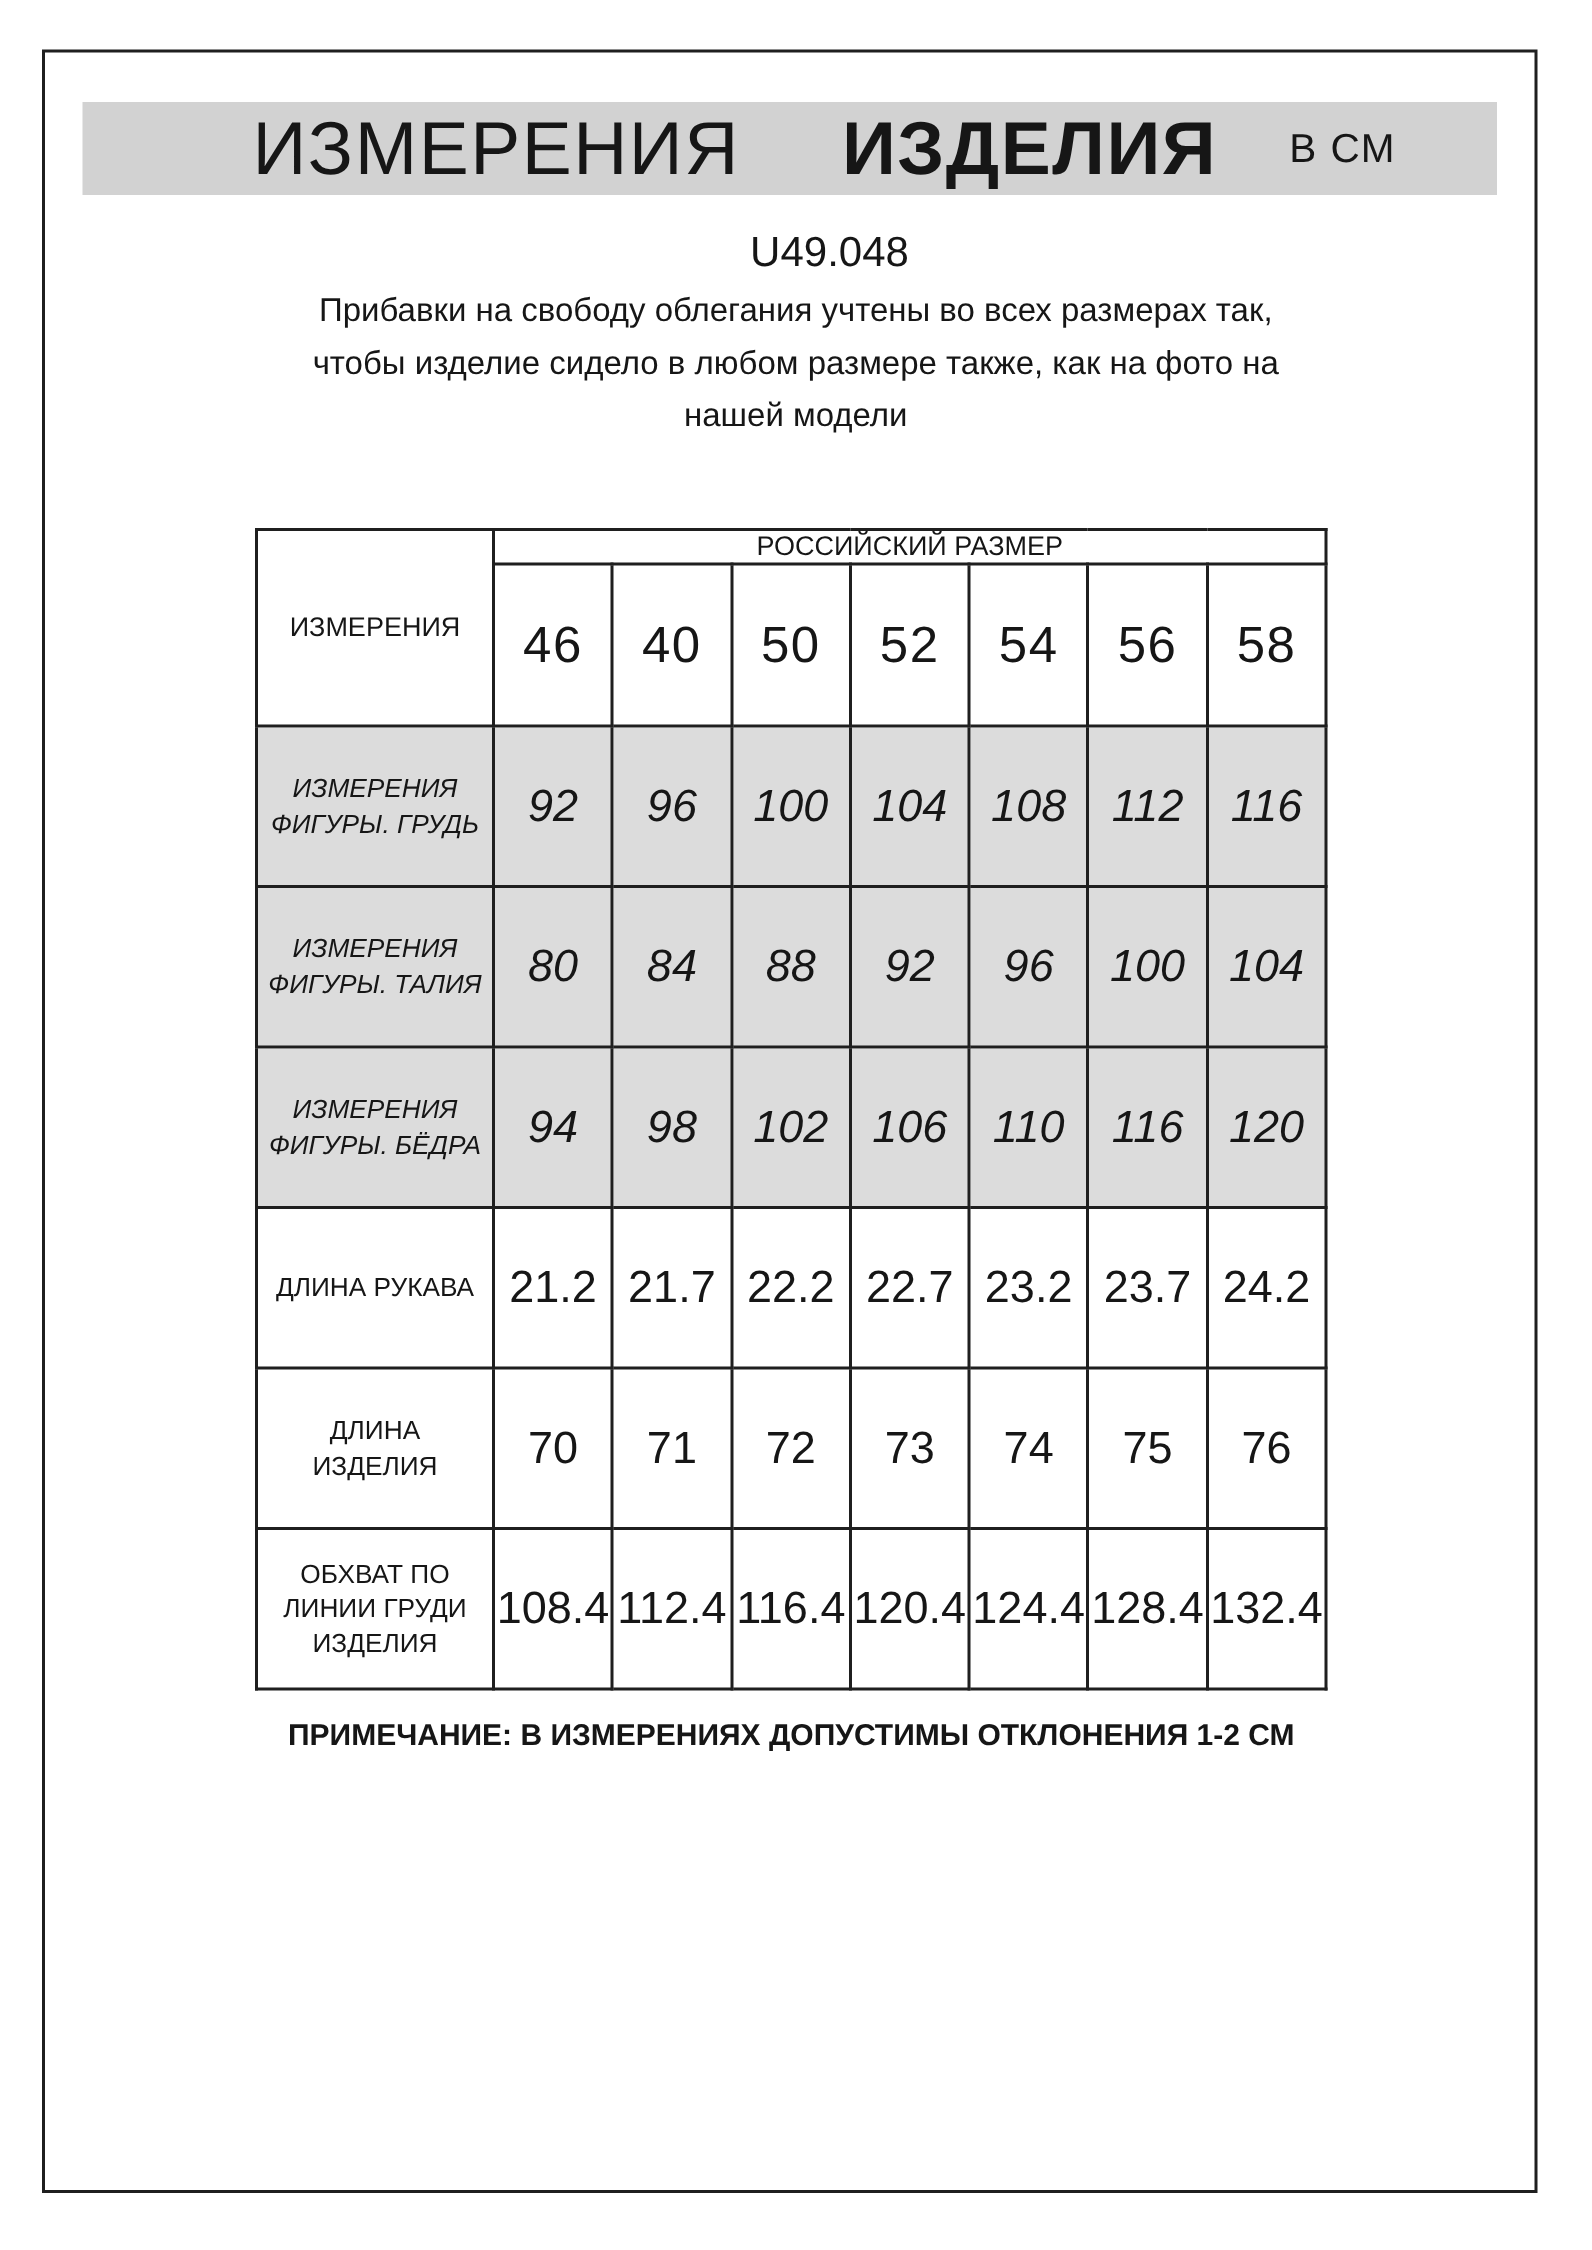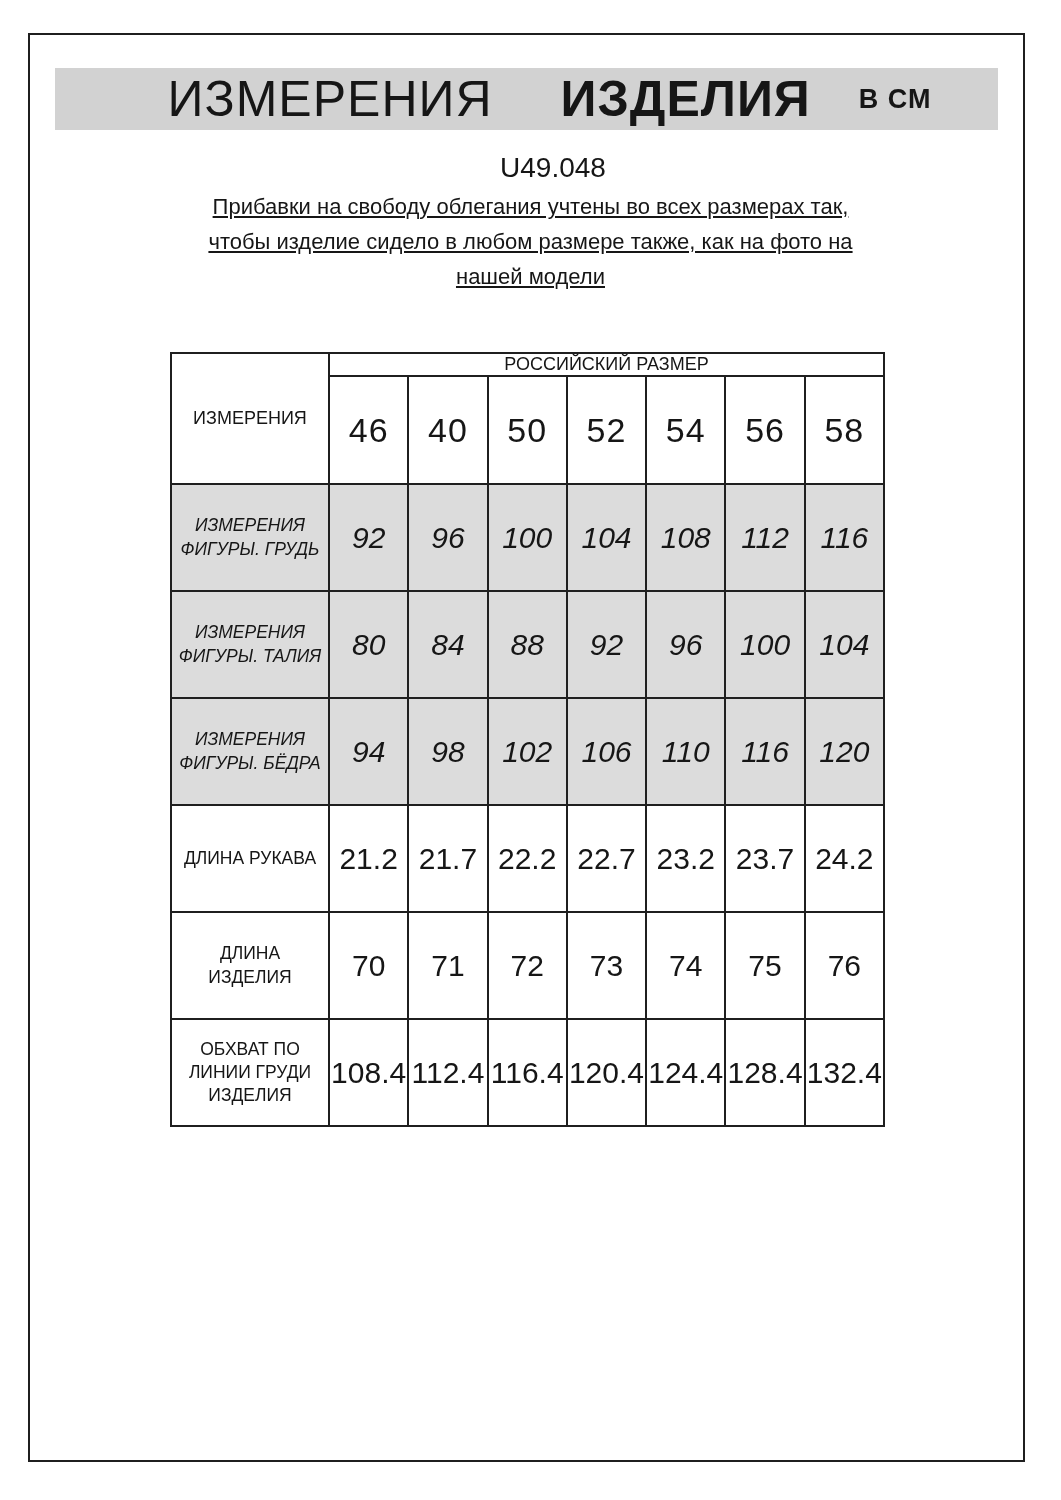--- a/index.html
+++ b/index.html
@@ -20,28 +20,28 @@
   .header-bar {
     position:absolute; left:55px; top:68px;
     width:943px; height:62px;
     background:var(--bar-bg,#d2d2d2);
     display:flex; align-items:center; justify-content:center;
     padding-left:46px;
     white-space:nowrap;
   }
   .title-word1 { font-size:50px; letter-spacing:1px; }
   .title-word2 { font-size:50px; font-weight:bold; letter-spacing:1px; margin-left:68px; }
-  .title-units { font-size:27px; margin-left:48px; letter-spacing:1px;font-weight:bold; }
+  .title-units { font-size:27px; margin-left:48px; letter-spacing:1px; }
   .article {
     position:absolute; left:0; top:152px; width:100%;
     text-align:center; font-size:28px;padding-left:45px;
   }
   .intro {
     position:absolute; left:0; top:189px; width:100%;
-    text-align:center; font-size:22px; line-height:35px;text-decoration:underline;
+    text-align:center; font-size:22px; line-height:35px;
   }
   .size-table {
     position:absolute; left:170px; top:352px;
     width:715px;
     border-collapse:collapse;
     table-layout:fixed;
   }
   .size-table th, .size-table td {
     border:2px solid #1f1f1f;
     text-align:center; vertical-align:middle;
@@ -165,14 +165,15 @@
           <td>112.4</td>
           <td>116.4</td>
           <td>120.4</td>
           <td>124.4</td>
           <td>128.4</td>
           <td>132.4</td>
         </tr>
       </tbody>
     </table>
 
+  <div class="note">ПРИМЕЧАНИЕ: В ИЗМЕРЕНИЯХ ДОПУСТИМЫ ОТКЛОНЕНИЯ 1-2 СМ</div>
 
 </div>
 
 </body></html>

